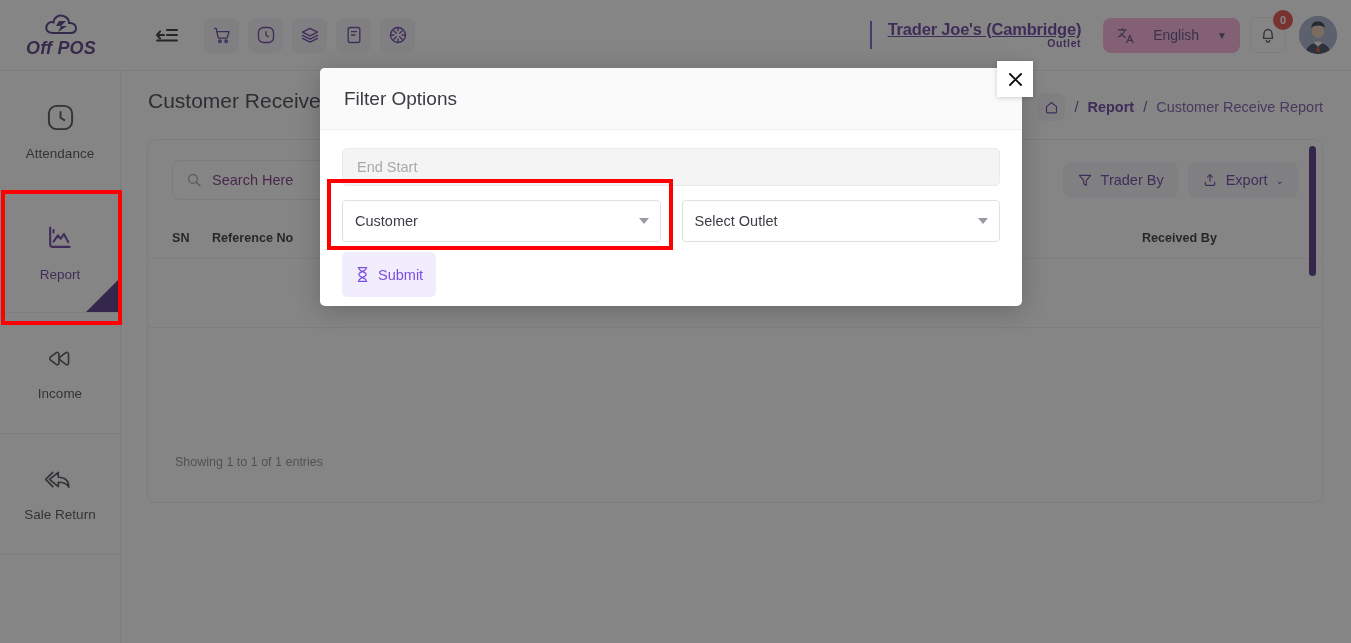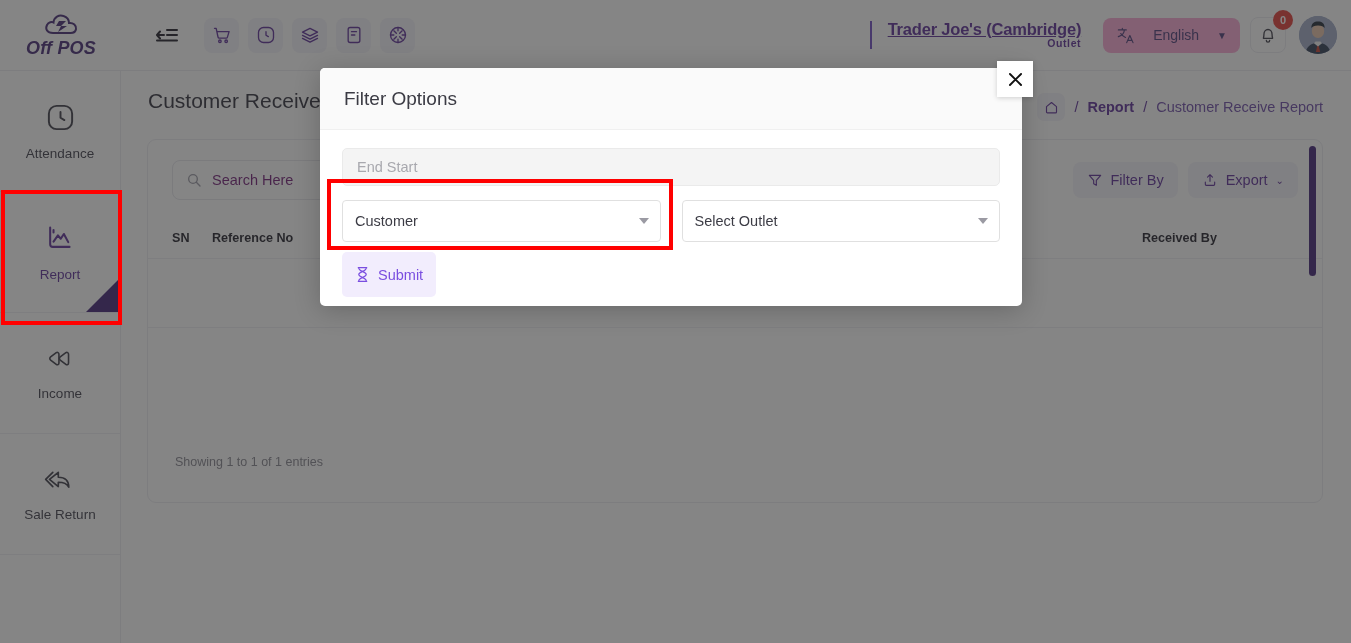--- a/index.html
+++ b/index.html
@@ -337,21 +337,21 @@
               <circle cx="10.5" cy="10.5" r="6.5"></circle>
                 <path d="M15.5 15.5 21 21"></path>
             </svg>
             <span>Search Here</span>
           </div>
           <div class="tb-right">
             <div class="tb-btn">
               <svg width="16" height="16" viewBox="0 0 24 24" fill="none" stroke="#5b2d97" stroke-width="1.7" stroke-linecap="round" stroke-linejoin="round">
                 <path d="M3.5 5h17l-6.5 7.5V20l-4-2.3v-5.2z"></path>
               </svg>
-              <span>Filter By</span>
+              <span>Trader By</span>
             </div>
             <div class="tb-btn">
               <svg width="16" height="16" viewBox="0 0 24 24" fill="none" stroke="#5b2d97" stroke-width="1.7" stroke-linecap="round" stroke-linejoin="round">
                 <path d="M5 15v3.5A1.5 1.5 0 0 0 6.5 20h11a1.5 1.5 0 0 0 1.5-1.5V15"></path>
                 <path d="M12 4v10M8.3 7.6 12 4l3.7 3.6"></path>
               </svg>
               <span>Export</span>
               <span style="font-size:10px">⌄</span>
             </div>
           </div>

